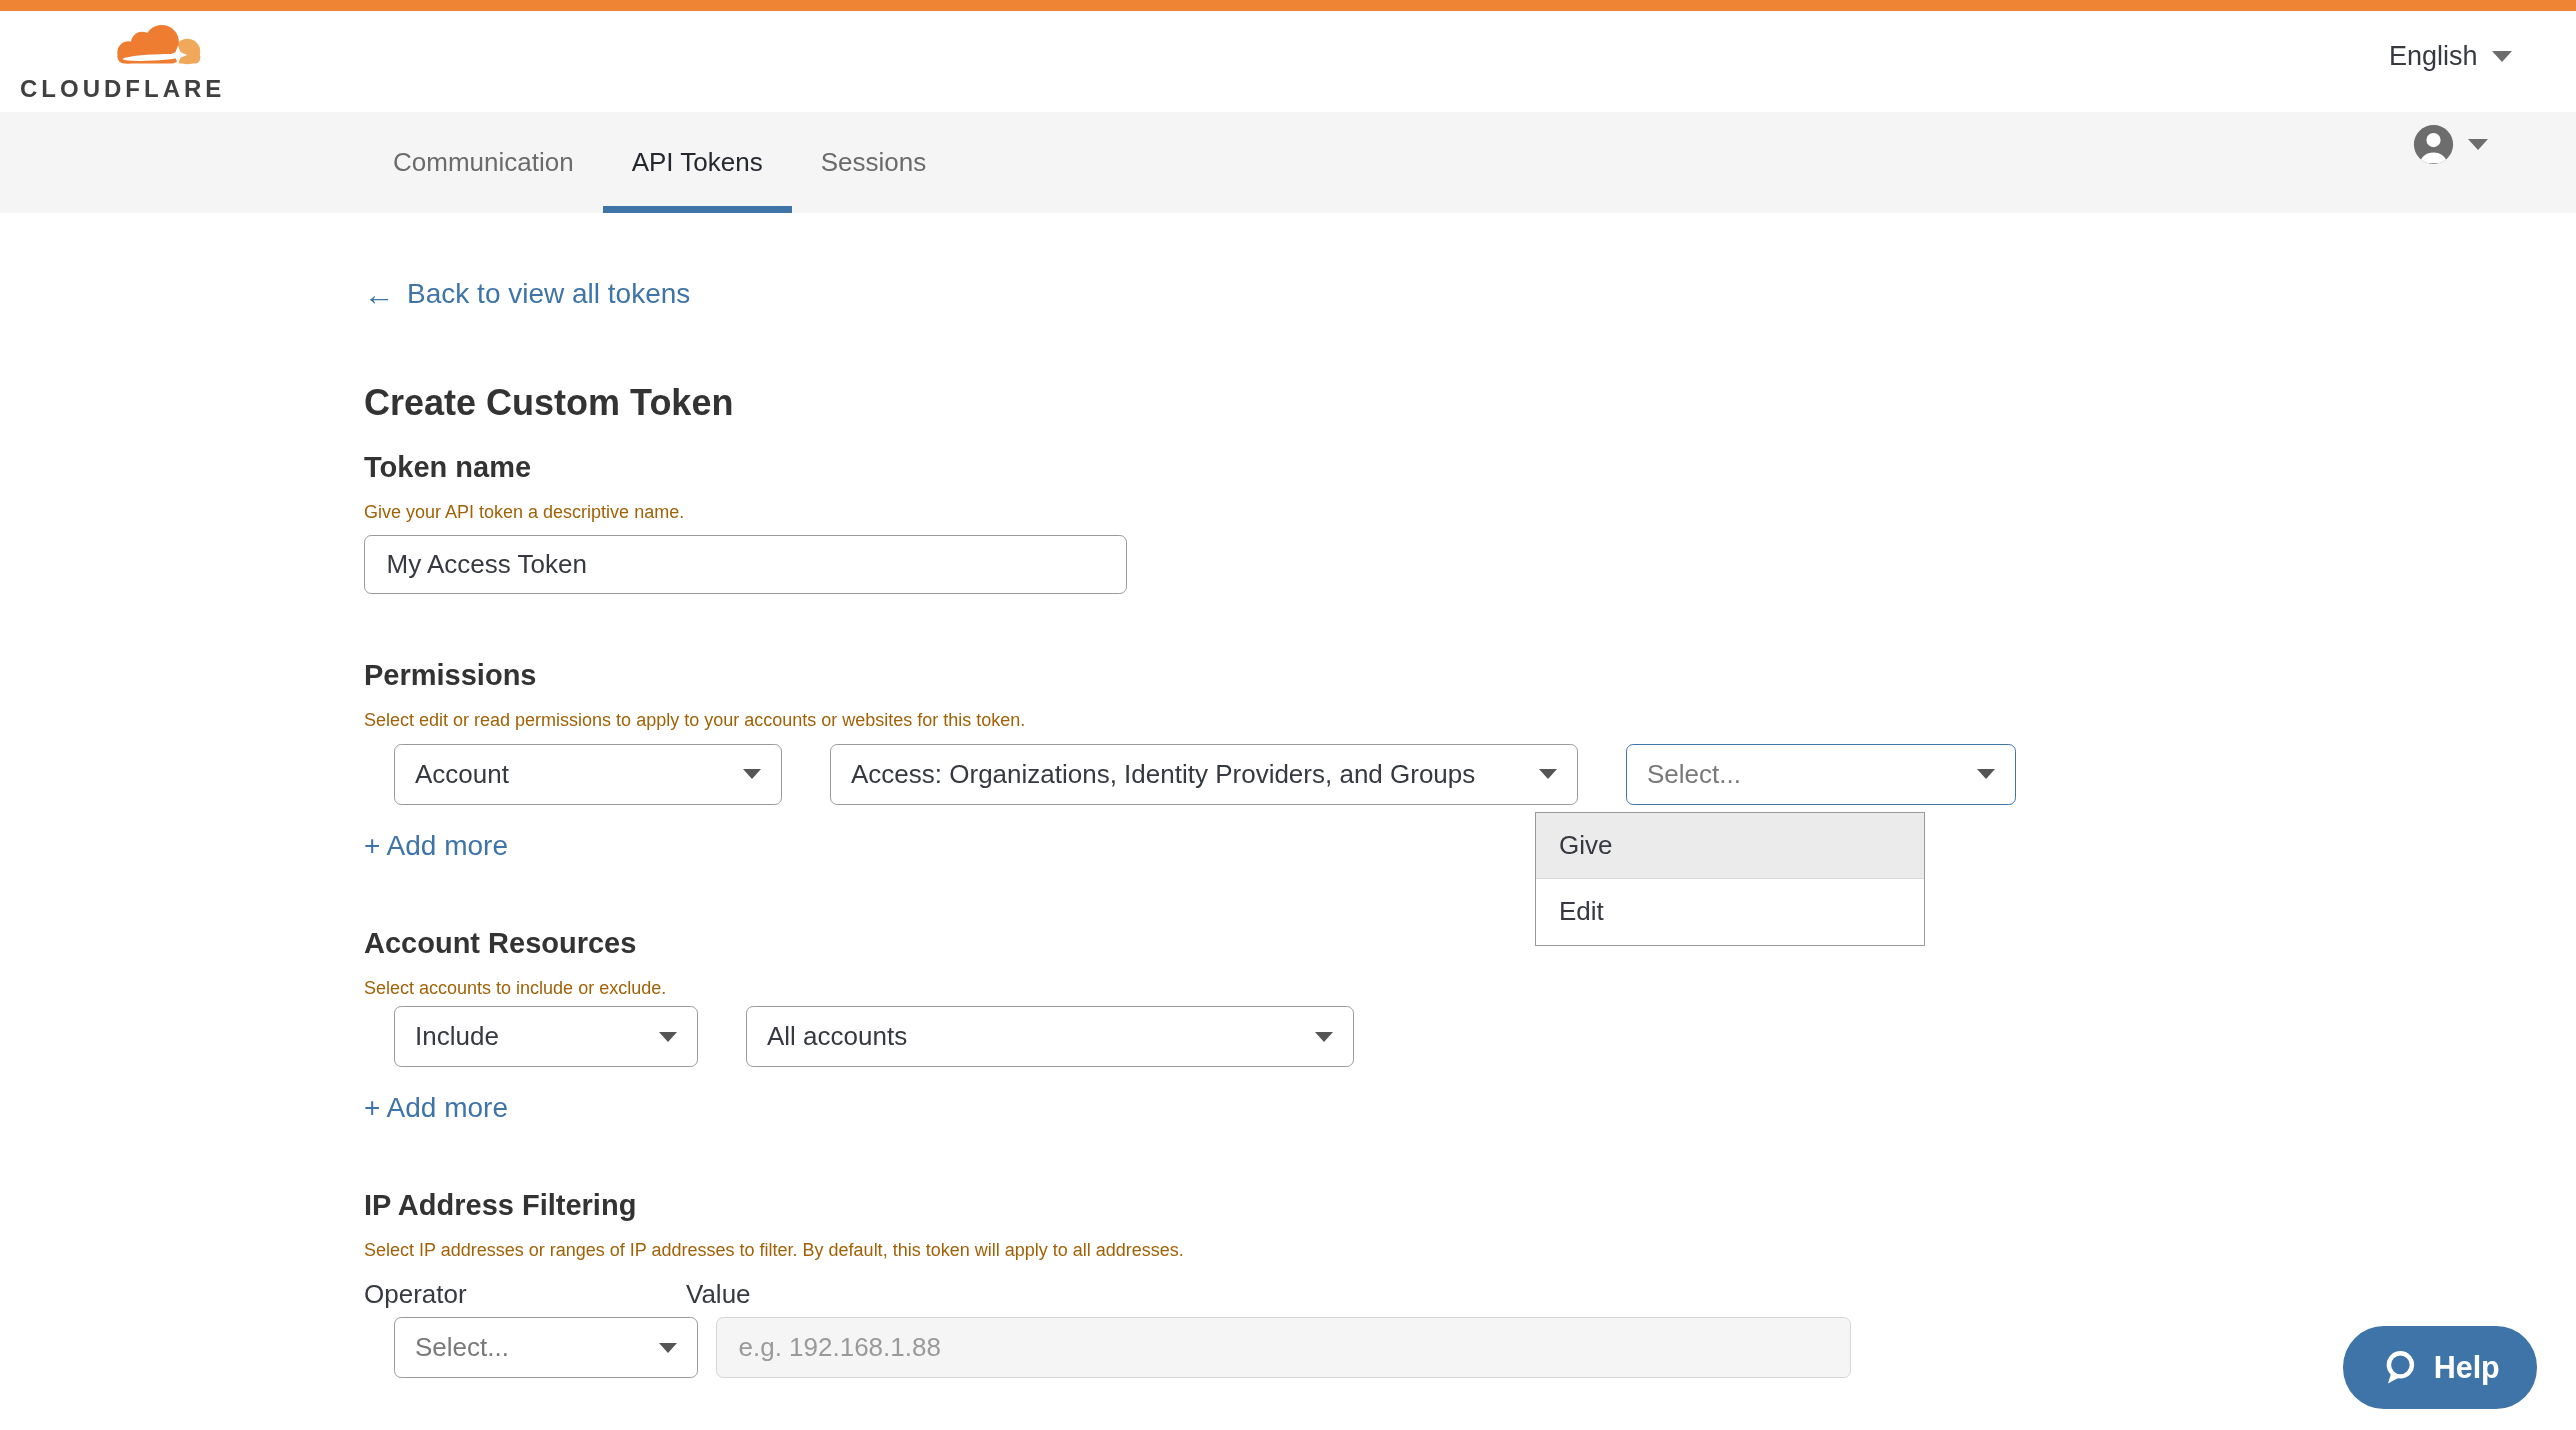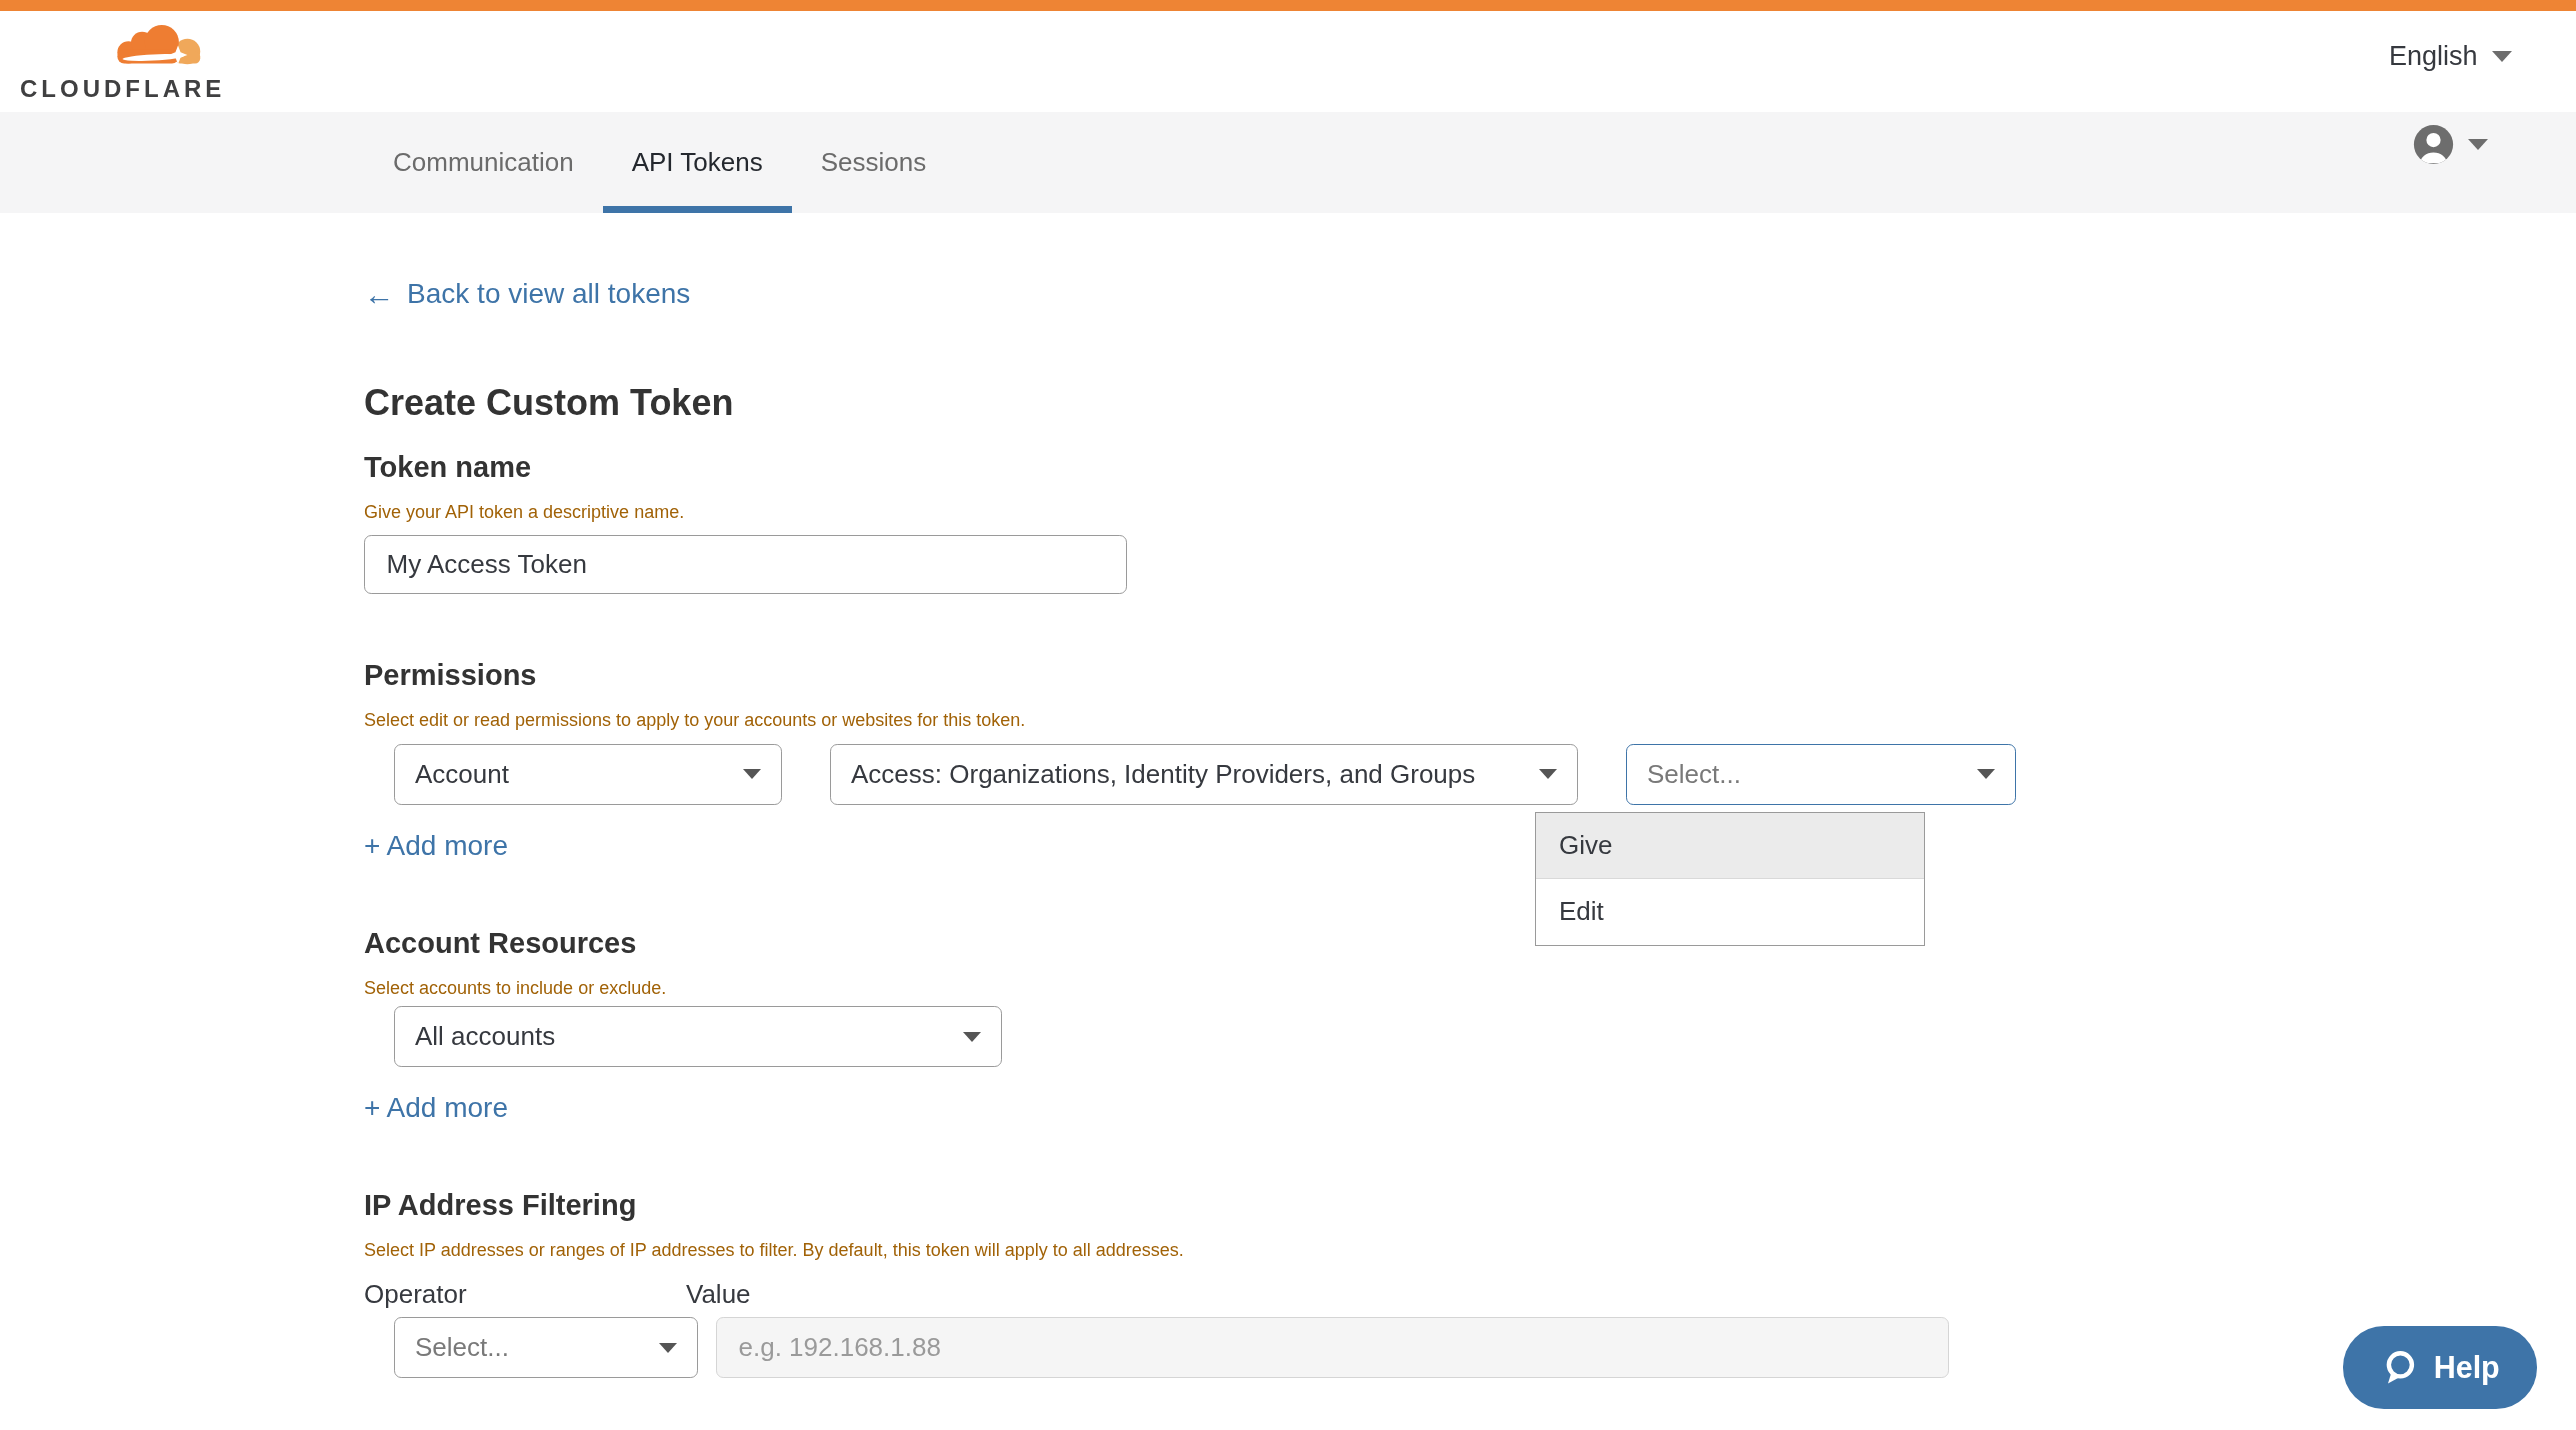--- a/index.html
+++ b/index.html
@@ -145,21 +145,21 @@
     margin-top: 25px;
     color: #3e74a8; font-size: 28px;
     text-decoration: none; cursor: pointer;
   }
 
   .label-row { display: flex; gap: 18px; margin-top: 18px; }
   .label-cell { width: 304px; font-size: 26px; color: #36393f; }
   .value-label { font-size: 26px; color: #36393f; }
 
   .value-input {
-    width: 1233px; height: 61px;
+    width: 1135px; height: 61px;
     background: #f5f5f5;
     border: 1.8px solid #d5d5d5; border-radius: 7.2px;
     font-size: 26px; color: #9a9a9a;
     padding: 0 21.5px;
     font-family: "Liberation Sans", sans-serif;
     outline: none;
   }
   .value-input::placeholder { color: #9a9a9a; opacity: 1; }
 
   
@@ -276,20 +276,24 @@
     </div>
   </div>
 
   <a class="add-more">+ Add more</a>
 
   
   <h2 class="section-heading mt-section">Account Resources</h2>
   <p class="section-desc">Select accounts to include or exclude.</p>
 
   <div class="row row-tight">
+    <div class="select w-include">
+      <span>Include</span>
+      <span class="sel-caret"></span>
+    </div>
     <div class="select w-accounts">
       <span>All accounts</span>
       <span class="sel-caret"></span>
     </div>
   </div>
 
   <a class="add-more">+ Add more</a>
 
   
   <h2 class="section-heading mt-section">IP Address Filtering</h2>

